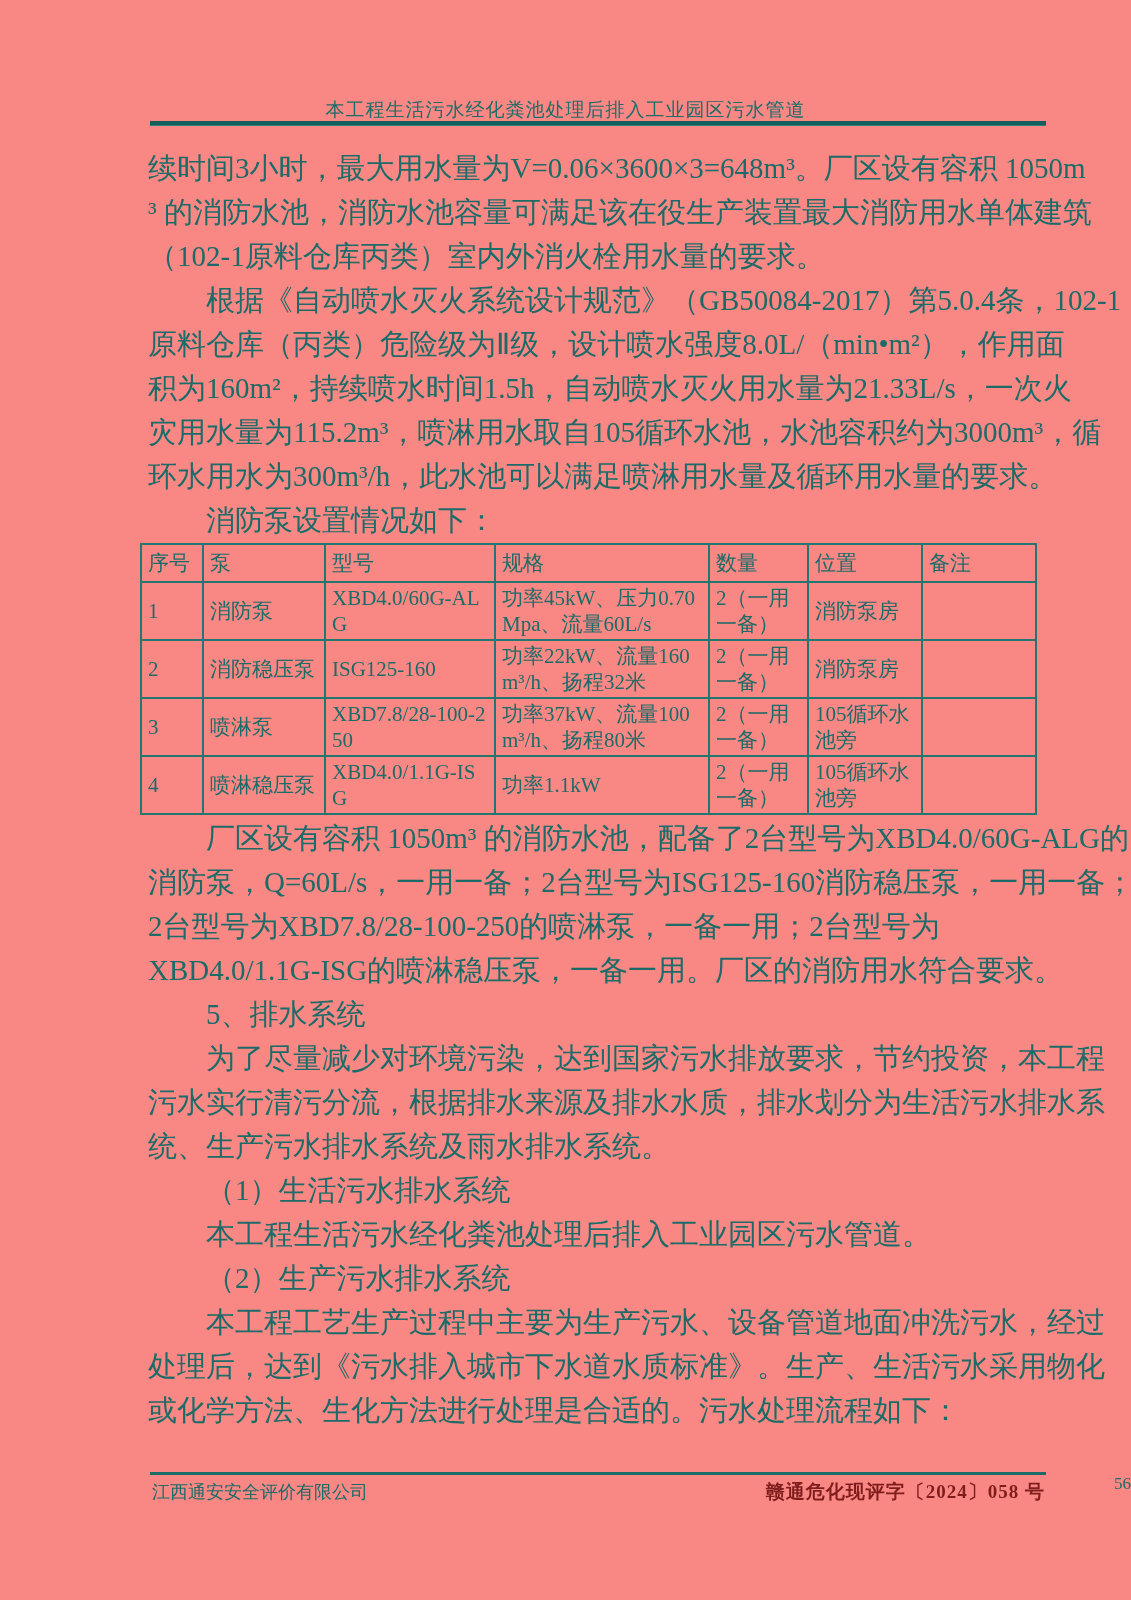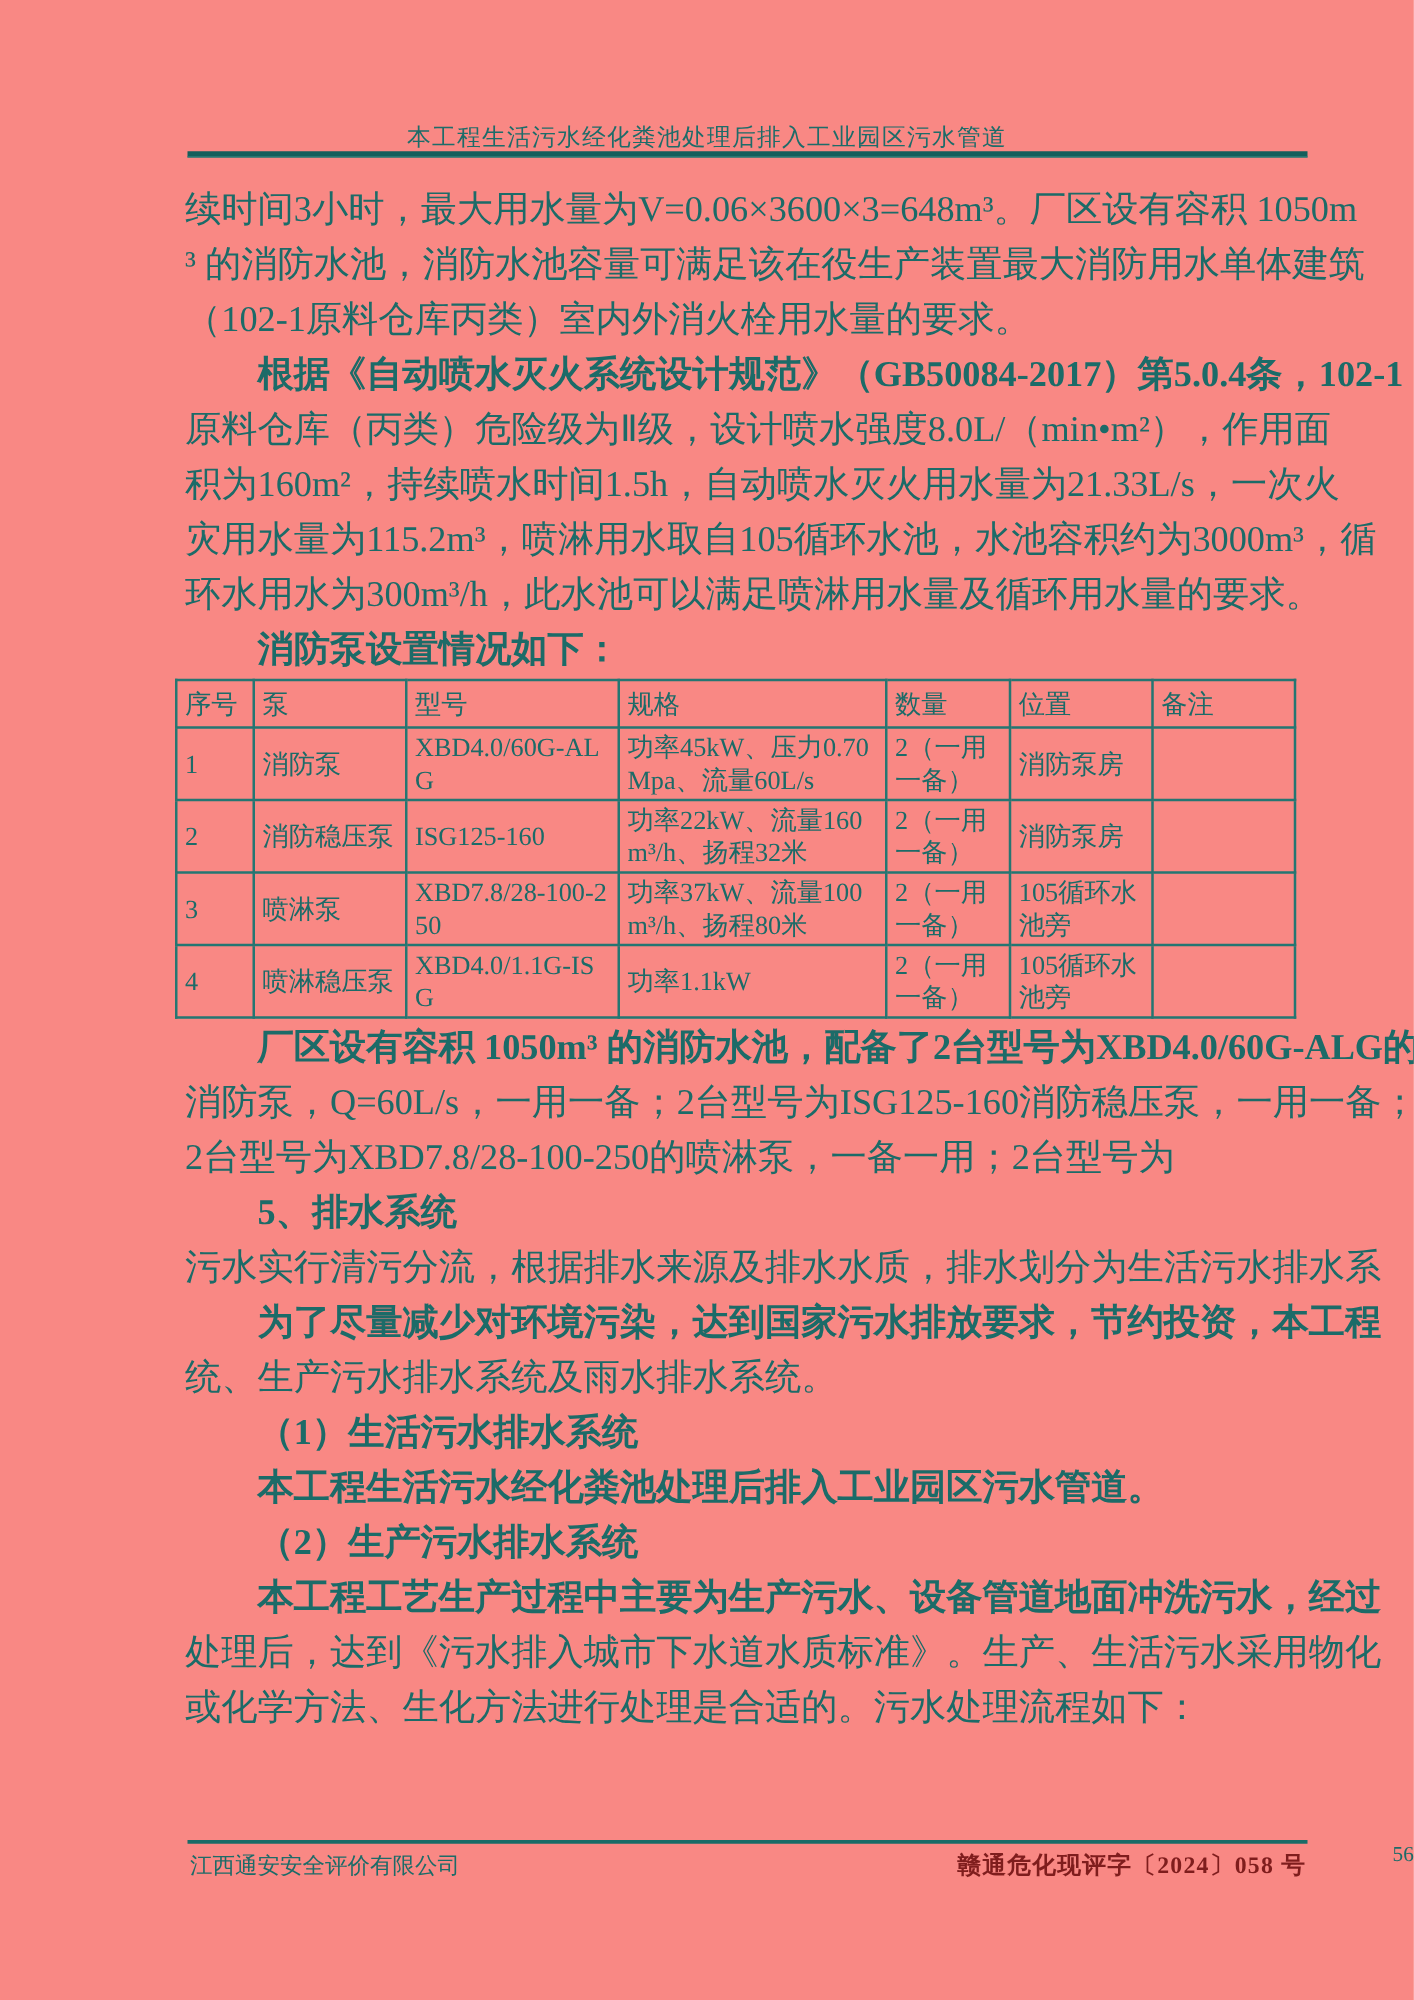--- a/index.html
+++ b/index.html
@@ -18,21 +18,21 @@
   .header-rule{
     position:absolute;top:121px;left:150px;width:896px;height:4px;
     background:#155e5b;border-bottom:1px solid #2c807c;
   }
   .content{
     position:absolute;top:146px;left:148px;width:900px;
   }
   .line{
     height:44px;line-height:44px;font-size:29px;white-space:nowrap;
   }
-  .indent{padding-left:58px;font-weight:bold;}
+  .indent{padding-left:58px;}
   table.pump{
     border-collapse:collapse;
     margin:1px 0 1px -8px;
     table-layout:fixed;
     width:895px;
   }
   table.pump th,table.pump td{
     border:2px solid #257672;
     font-size:21px;font-weight:normal;text-align:left;
     vertical-align:middle;
@@ -142,27 +142,28 @@
         <td>105循环水池旁</td>
         <td></td>
       </tr>
     </tbody>
       </table>
 
     <div>
       <div class="line indent">厂区设有容积 1050m³ 的消防水池，配备了2台型号为XBD4.0/60G-ALG的</div>
       <div class="line">消防泵，Q=60L/s，一用一备；2台型号为ISG125-160消防稳压泵，一用一备；</div>
       <div class="line">2台型号为XBD7.8/28-100-250的喷淋泵，一备一用；2台型号为</div>
+      <div class="line">XBD4.0/1.1G-ISG的喷淋稳压泵，一备一用。厂区的消防用水符合要求。</div>
     </div>
 
     <div class="line indent">5、排水系统</div>
 
     <div>
+      <div class="line indent">为了尽量减少对环境污染，达到国家污水排放要求，节约投资，本工程</div>
       <div class="line">污水实行清污分流，根据排水来源及排水水质，排水划分为生活污水排水系</div>
-      <div class="line indent">为了尽量减少对环境污染，达到国家污水排放要求，节约投资，本工程</div>
       <div class="line">统、生产污水排水系统及雨水排水系统。</div>
     </div>
 
     <div class="line indent">（1）生活污水排水系统</div>
     <div class="line indent">本工程生活污水经化粪池处理后排入工业园区污水管道。</div>
     <div class="line indent">（2）生产污水排水系统</div>
 
     <div>
       <div class="line indent">本工程工艺生产过程中主要为生产污水、设备管道地面冲洗污水，经过</div>
       <div class="line">处理后，达到《污水排入城市下水道水质标准》。生产、生活污水采用物化</div>

